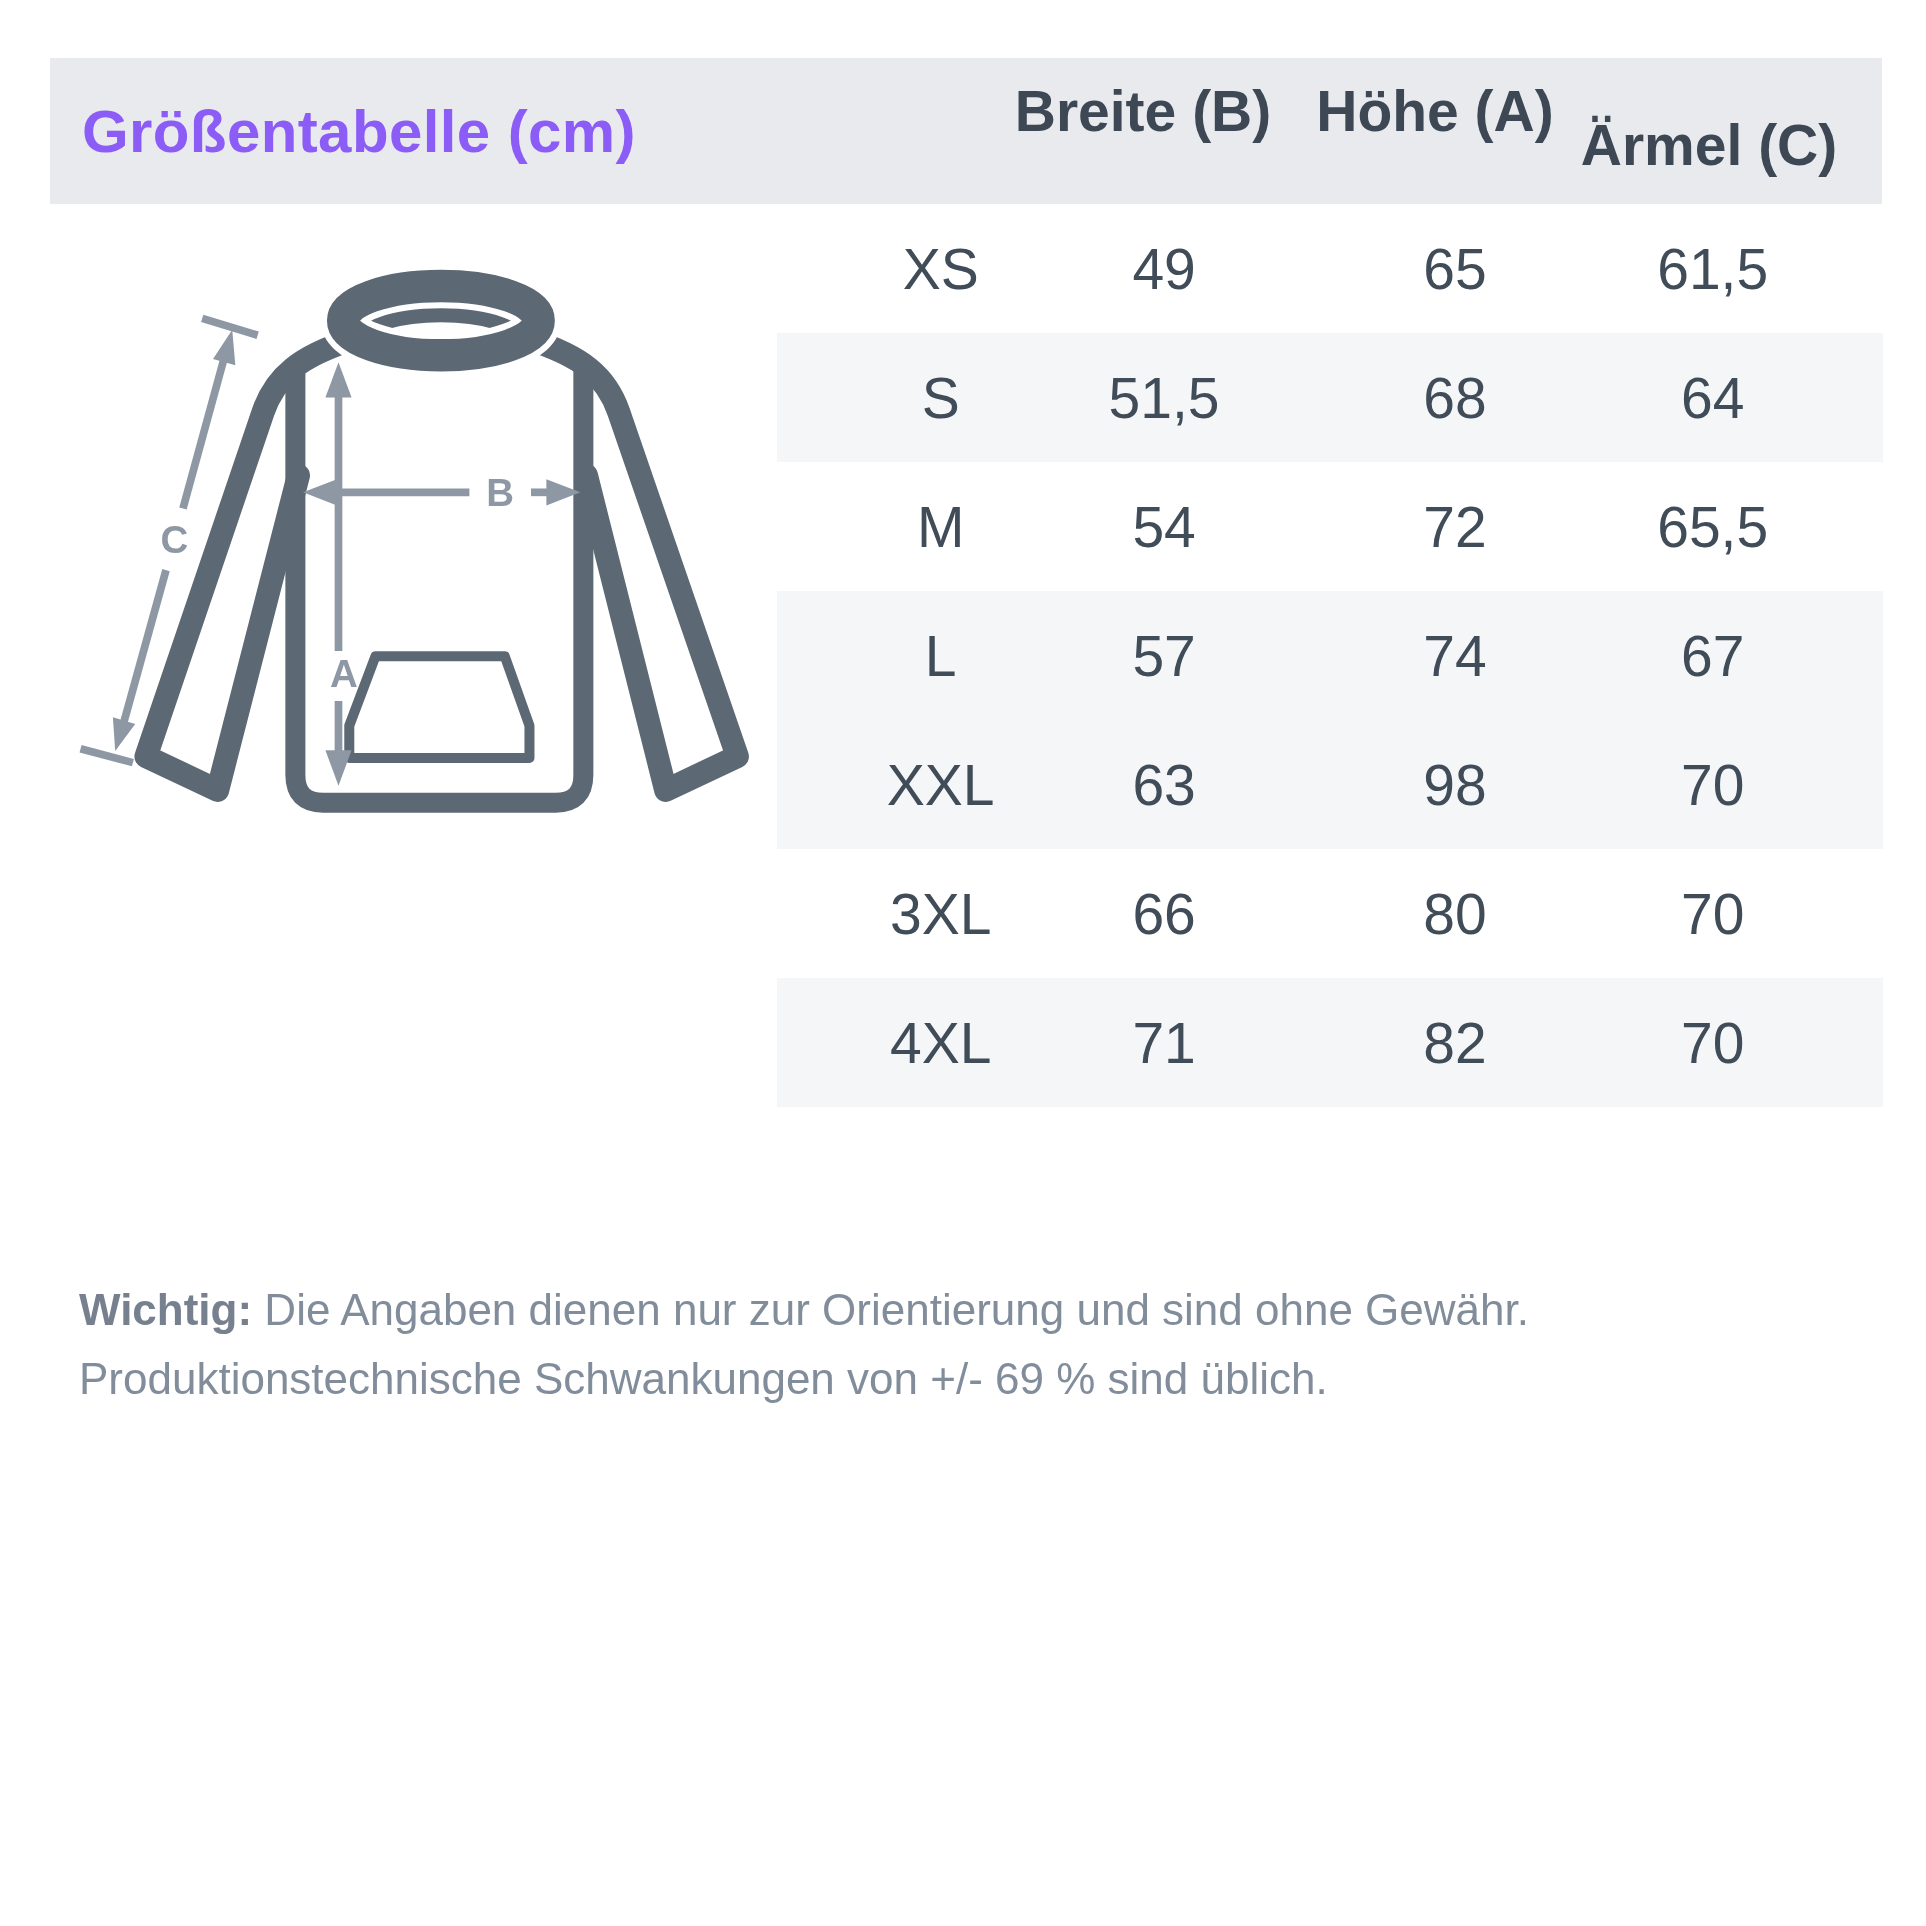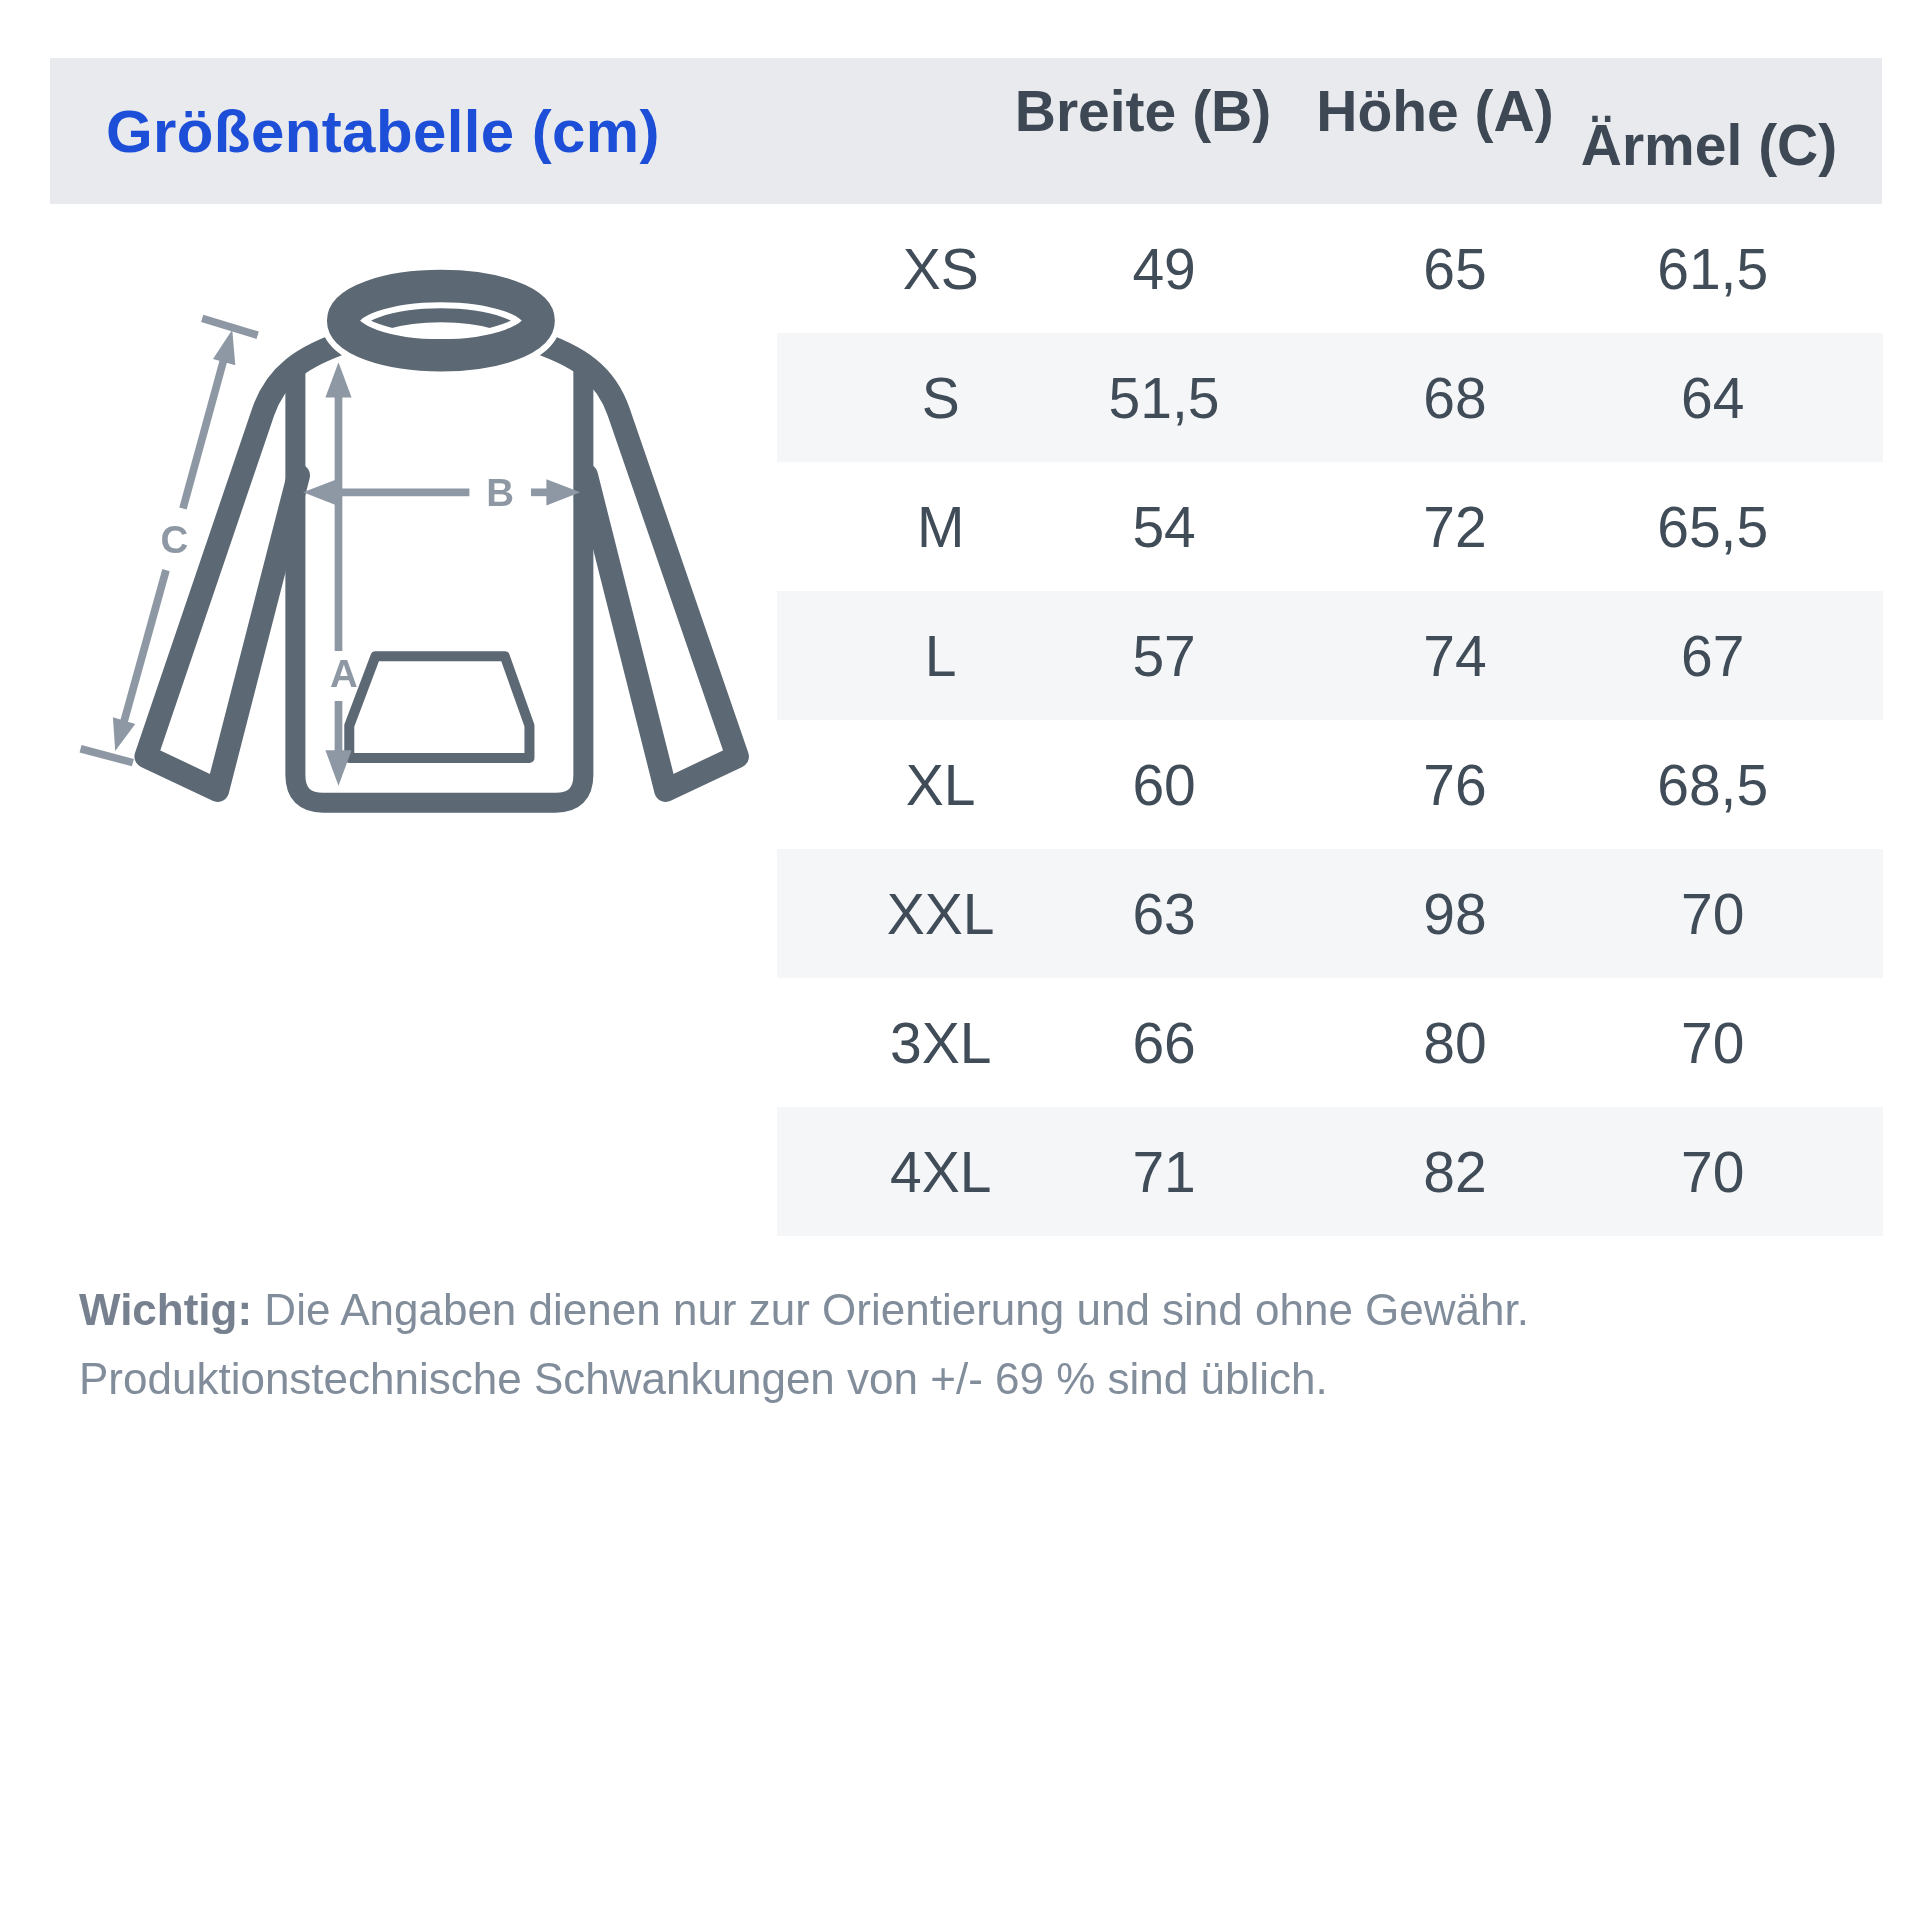--- a/index.html
+++ b/index.html
@@ -1,20 +1,20 @@
 <!DOCTYPE html>
 <html style="font-size:12.3px"><head>
 <meta charset="utf-8">
 <style>
   html,body{margin:0;padding:0;background:#ffffff;}
   body{width:1926px;height:1926px;position:relative;overflow:hidden;
        font-family:"Liberation Sans","DejaVu Sans",sans-serif;}
   .band{position:absolute;left:50px;top:58px;width:1832px;height:146px;background:#e8eaed;}
-  .band-title{position:absolute;left:56px;top:0;height:146px;display:flex;align-items:center;
-       font-size:60px;font-weight:700;color:#1d4ed8;letter-spacing:0.4px;}
+  .band-title{position:absolute;left:32px;top:0;height:146px;display:flex;align-items:center;
+       font-size:60px;font-weight:700;color:#8b5cf6;letter-spacing:0.4px;}
   .col-head{position:absolute;top:0;height:106px;display:flex;align-items:center;
        transform:translateX(-50%);font-size:57px;font-weight:700;color:#3d4854;white-space:nowrap;}
   .rows{position:absolute;left:777px;top:204px;width:1106px;}
   .row{position:relative;width:100%;height:129px;background:#ffffff;}
   .row.striped{background:#f5f6f8;}
   .cell{position:absolute;top:0;height:129px;display:flex;align-items:center;
        transform:translateX(-50%);font-size:57px;font-weight:400;color:#414c59;white-space:nowrap;}
   .c-size{left:14.8%;}
   .c-b{left:35.0%;}
   .c-a{left:61.3%;}
@@ -56,26 +56,20 @@
     <span class="cell c-size">M</span>
     <span class="cell c-b">54</span>
     <span class="cell c-a">72</span>
     <span class="cell c-c">65,5</span>
   </div>
   <div class="row striped">
     <span class="cell c-size">L</span>
     <span class="cell c-b">57</span>
     <span class="cell c-a">74</span>
     <span class="cell c-c">67</span>
-  </div>
-  <div class="row">
-    <span class="cell c-size">XL</span>
-    <span class="cell c-b">60</span>
-    <span class="cell c-a">76</span>
-    <span class="cell c-c">68,5</span>
   </div>
   <div class="row striped">
     <span class="cell c-size">XXL</span>
     <span class="cell c-b">63</span>
     <span class="cell c-a">98</span>
     <span class="cell c-c">70</span>
   </div>
   <div class="row">
     <span class="cell c-size">3XL</span>
     <span class="cell c-b">66</span>

